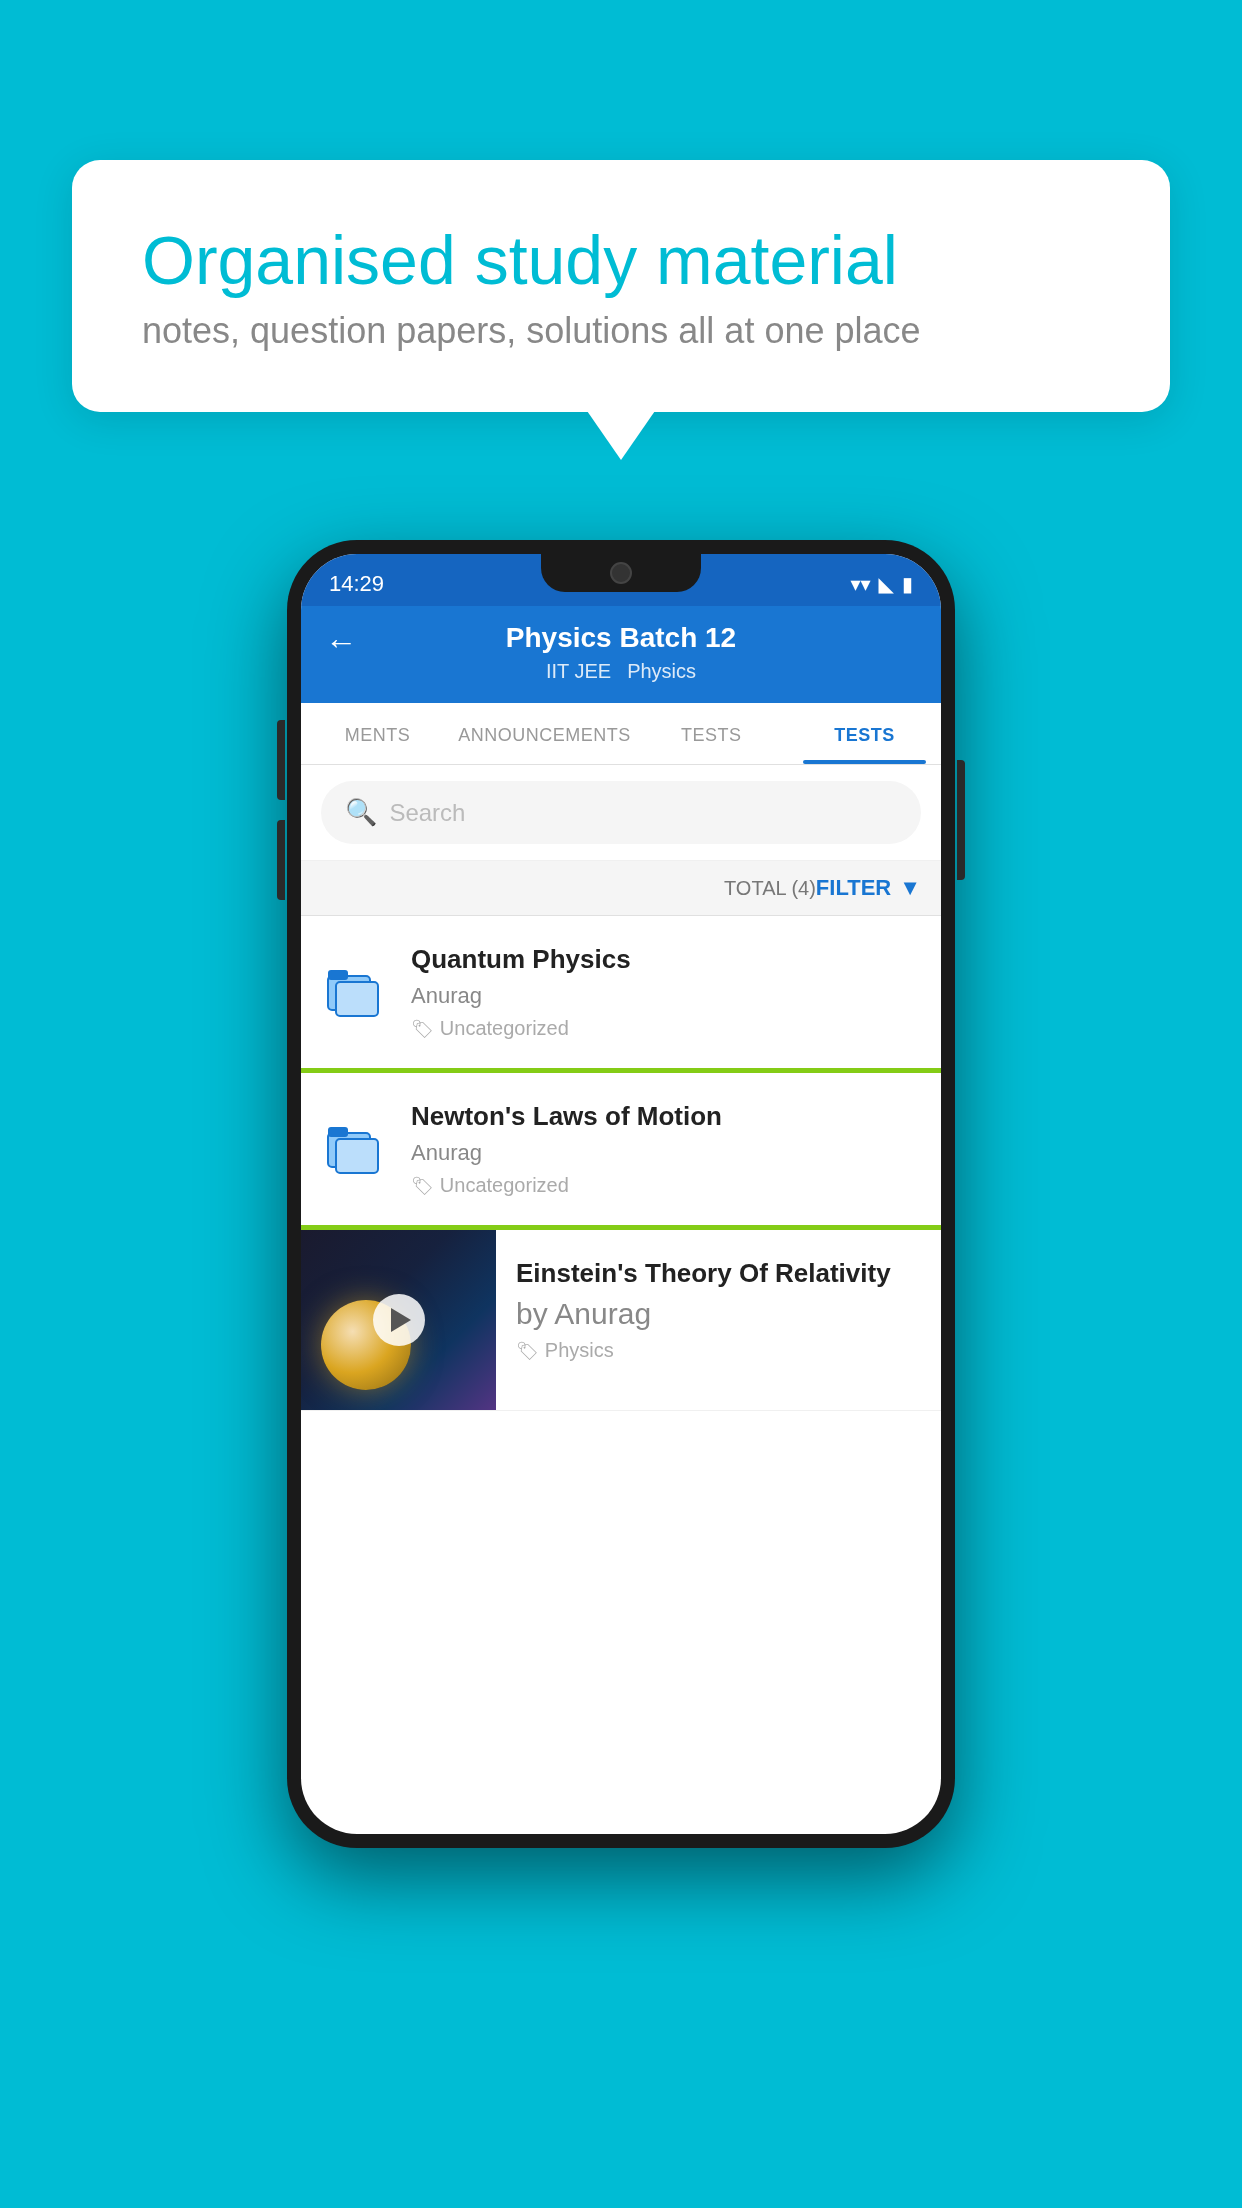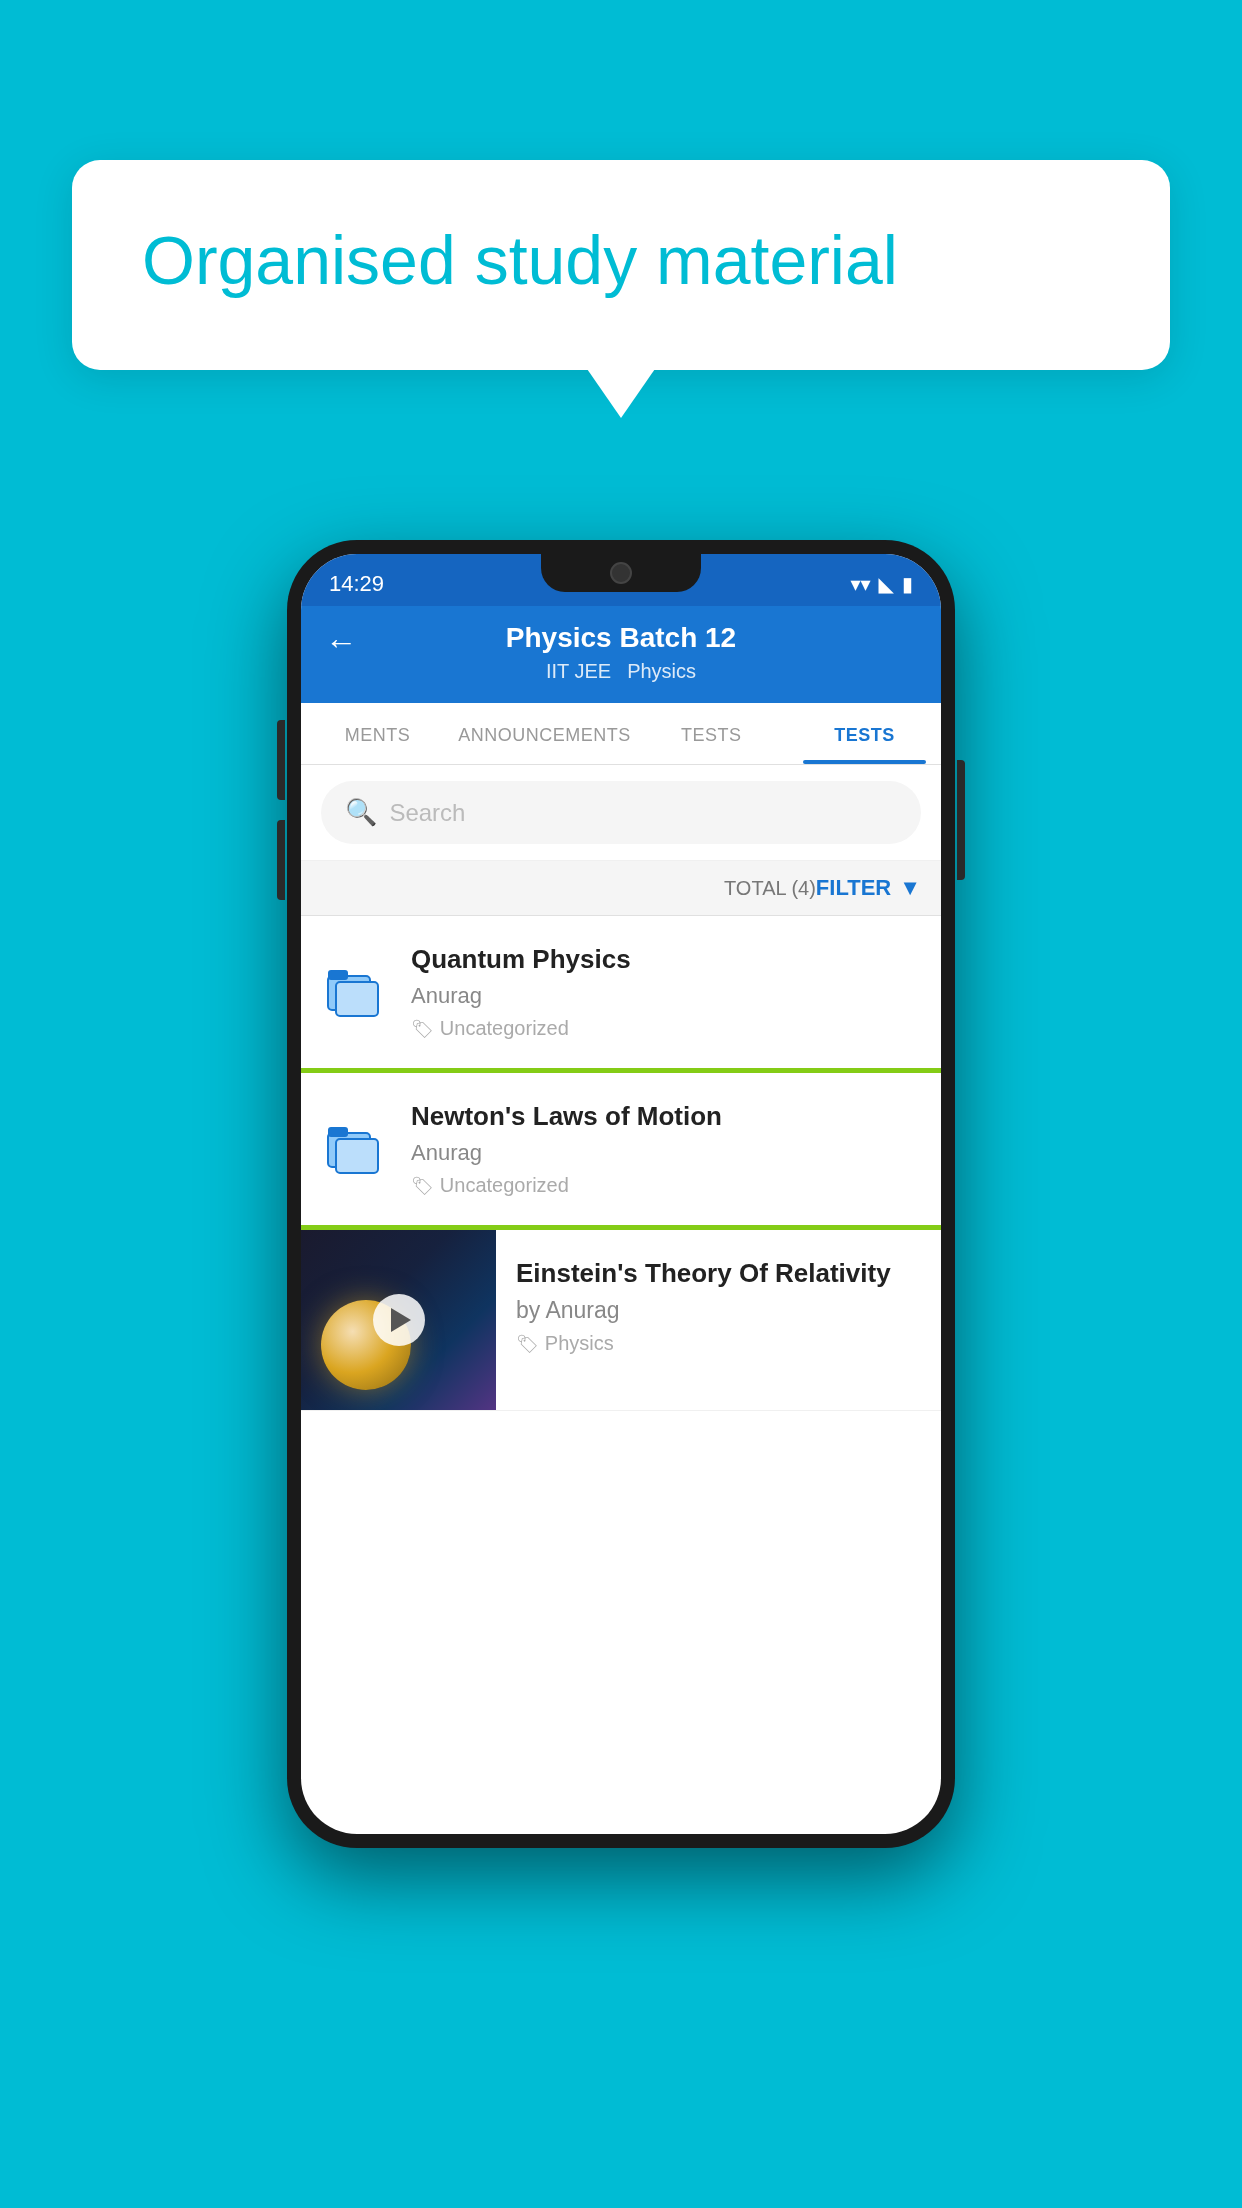--- a/index.html
+++ b/index.html
@@ -406,39 +406,40 @@
     }
 
     .thumb-title {
       font-size: 26px;
       font-weight: 600;
       color: #222;
       margin-bottom: 8px;
     }
 
     .thumb-author {
-      font-size: 23px;
+      font-size: 30px;
       color: #888;
       margin-bottom: 8px;
     }
 
     .thumb-tag {
       display: flex;
       align-items: center;
       gap: 6px;
       color: #aaa;
       font-size: 20px;
     }
   </style>
 </head>
 <body>
 
 <div class="speech-bubble-wrapper">
   <div class="speech-bubble">
     <div class="bubble-title">Organised study material</div>
+    <div class="bubble-subtitle">notes, question papers, solutions all at one place</div>
   </div>
 </div>
 
 <div class="phone-wrapper">
   <div class="phone-outer">
 
     <div class="phone-btn-left"></div>
     <div class="phone-btn-left2"></div>
     <div class="phone-btn-right"></div>
 

